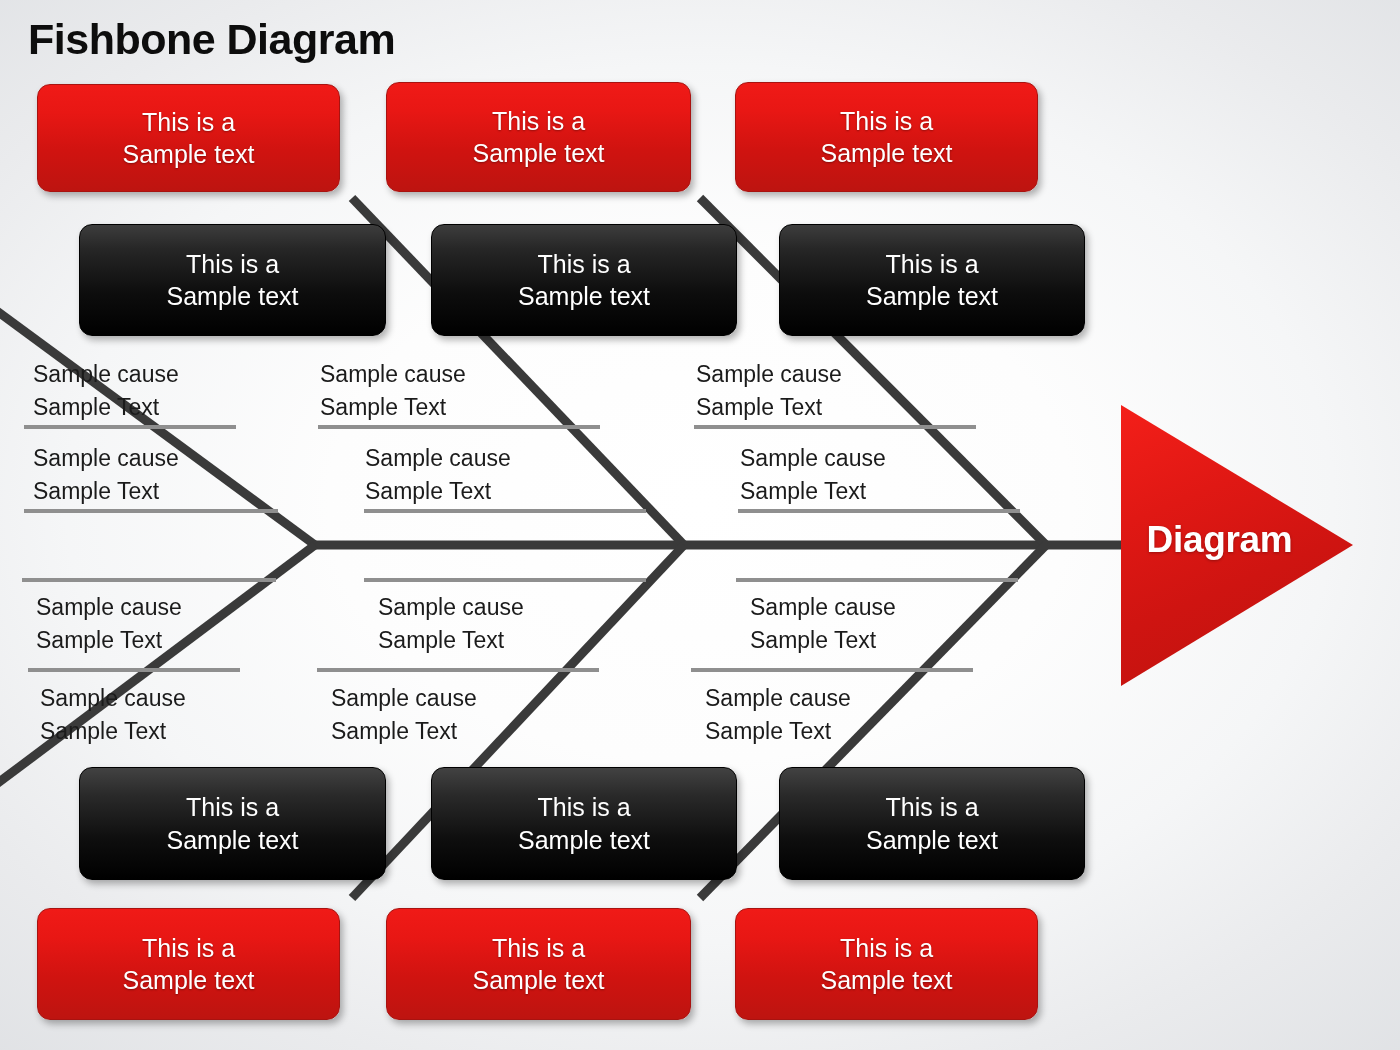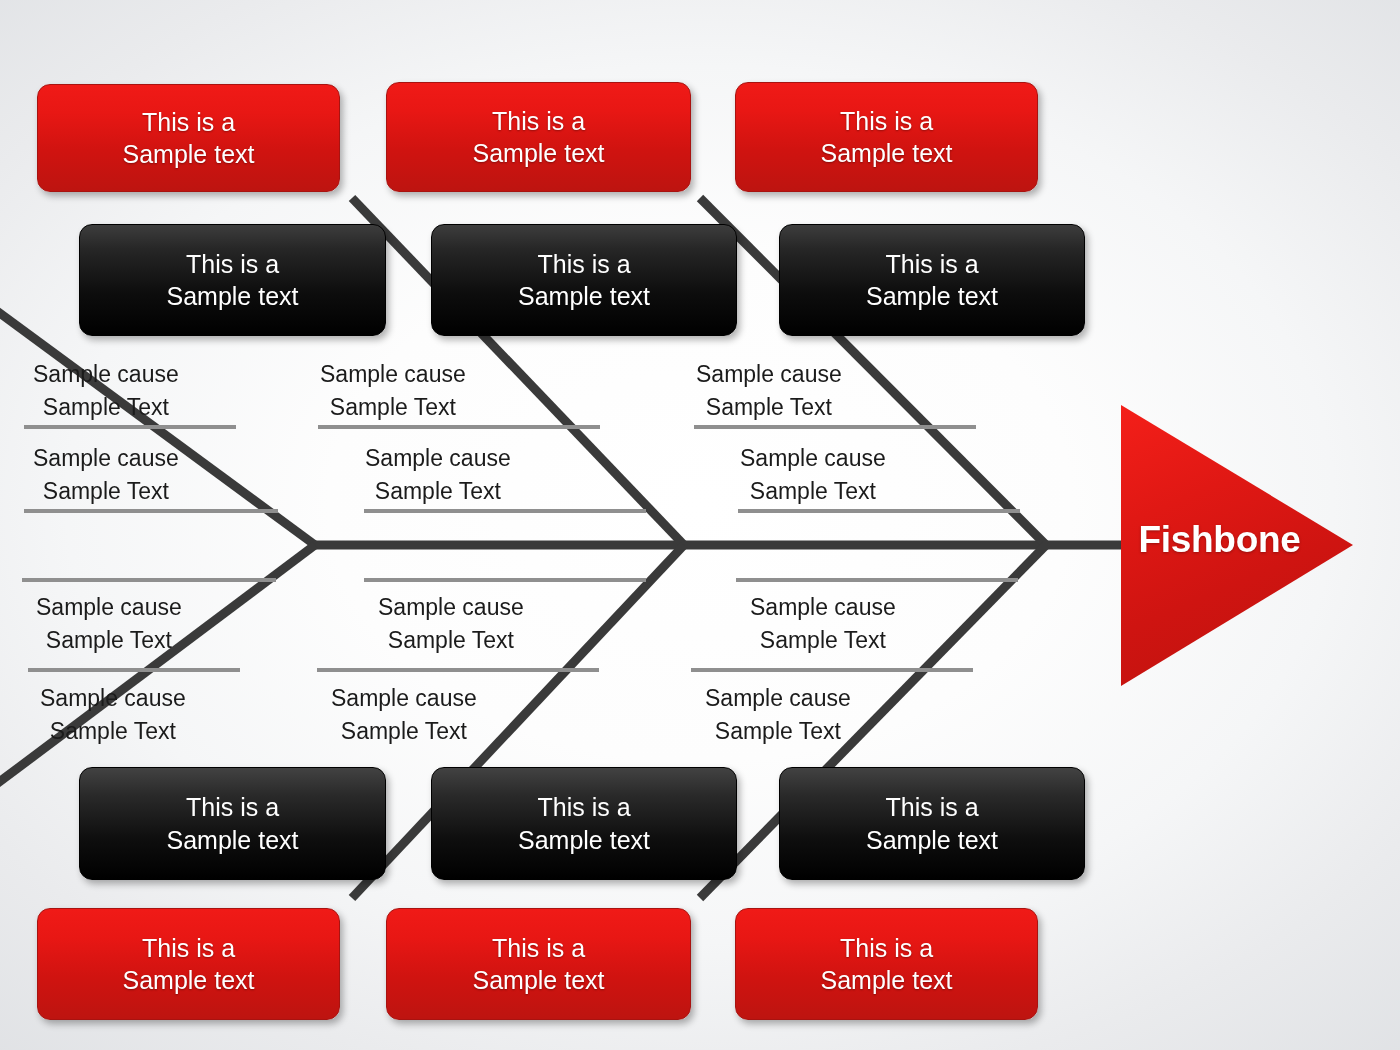--- a/index.html
+++ b/index.html
@@ -87,21 +87,20 @@
   
   .cause {
     position: absolute;
     font-size: 23px;
     line-height: 1.45;
     color: #1b1b1b;
     white-space: nowrap;
   }
   .cause .c1, .cause .c2 {
     display: block;
-    text-align: center;
   }
   .rule {
     position: absolute;
     height: 4px;
     background: #8f8f8f;
   }
 
   
   #problem-arrow {
     position: absolute;
@@ -122,20 +121,21 @@
     text-shadow: 0 1px 3px rgba(0,0,0,0.30);
     letter-spacing: -0.3px;
     white-space: nowrap;
   }
 </style>
 </head>
 <body>
 
 <div id="stage">
 
+  <div id="title">Fishbone Diagram</div>
 
   <svg id="bones" viewBox="0 0 1400 1050" xmlns="http://www.w3.org/2000/svg">
     <g stroke="#3a3a3a" stroke-width="9" stroke-linecap="butt" fill="none">
 
       <line x1="315" y1="545" x2="1132" y2="545"></line>
 
       <line x1="-18" y1="300" x2="315" y2="545"></line>
       <line x1="352" y1="198" x2="684" y2="545"></line>
       <line x1="700" y1="198" x2="1046" y2="545"></line>
 
@@ -273,15 +273,15 @@
     <defs>
       <linearGradient id="arrowGrad" x1="0" y1="0" x2="0.35" y2="1">
         <stop offset="0%" stop-color="#f41f19"></stop>
         <stop offset="38%" stop-color="#e01814"></stop>
         <stop offset="72%" stop-color="#cf1411"></stop>
         <stop offset="100%" stop-color="#c3130f"></stop>
       </linearGradient>
     </defs>
     <polygon points="4,2 236,142 4,283" fill="url(#arrowGrad)"></polygon>
   </svg>
-  <div id="problem-label">Fishbone</div>
+  <div id="problem-label">Diagram</div>
 
 </div>
 
 </body></html>

